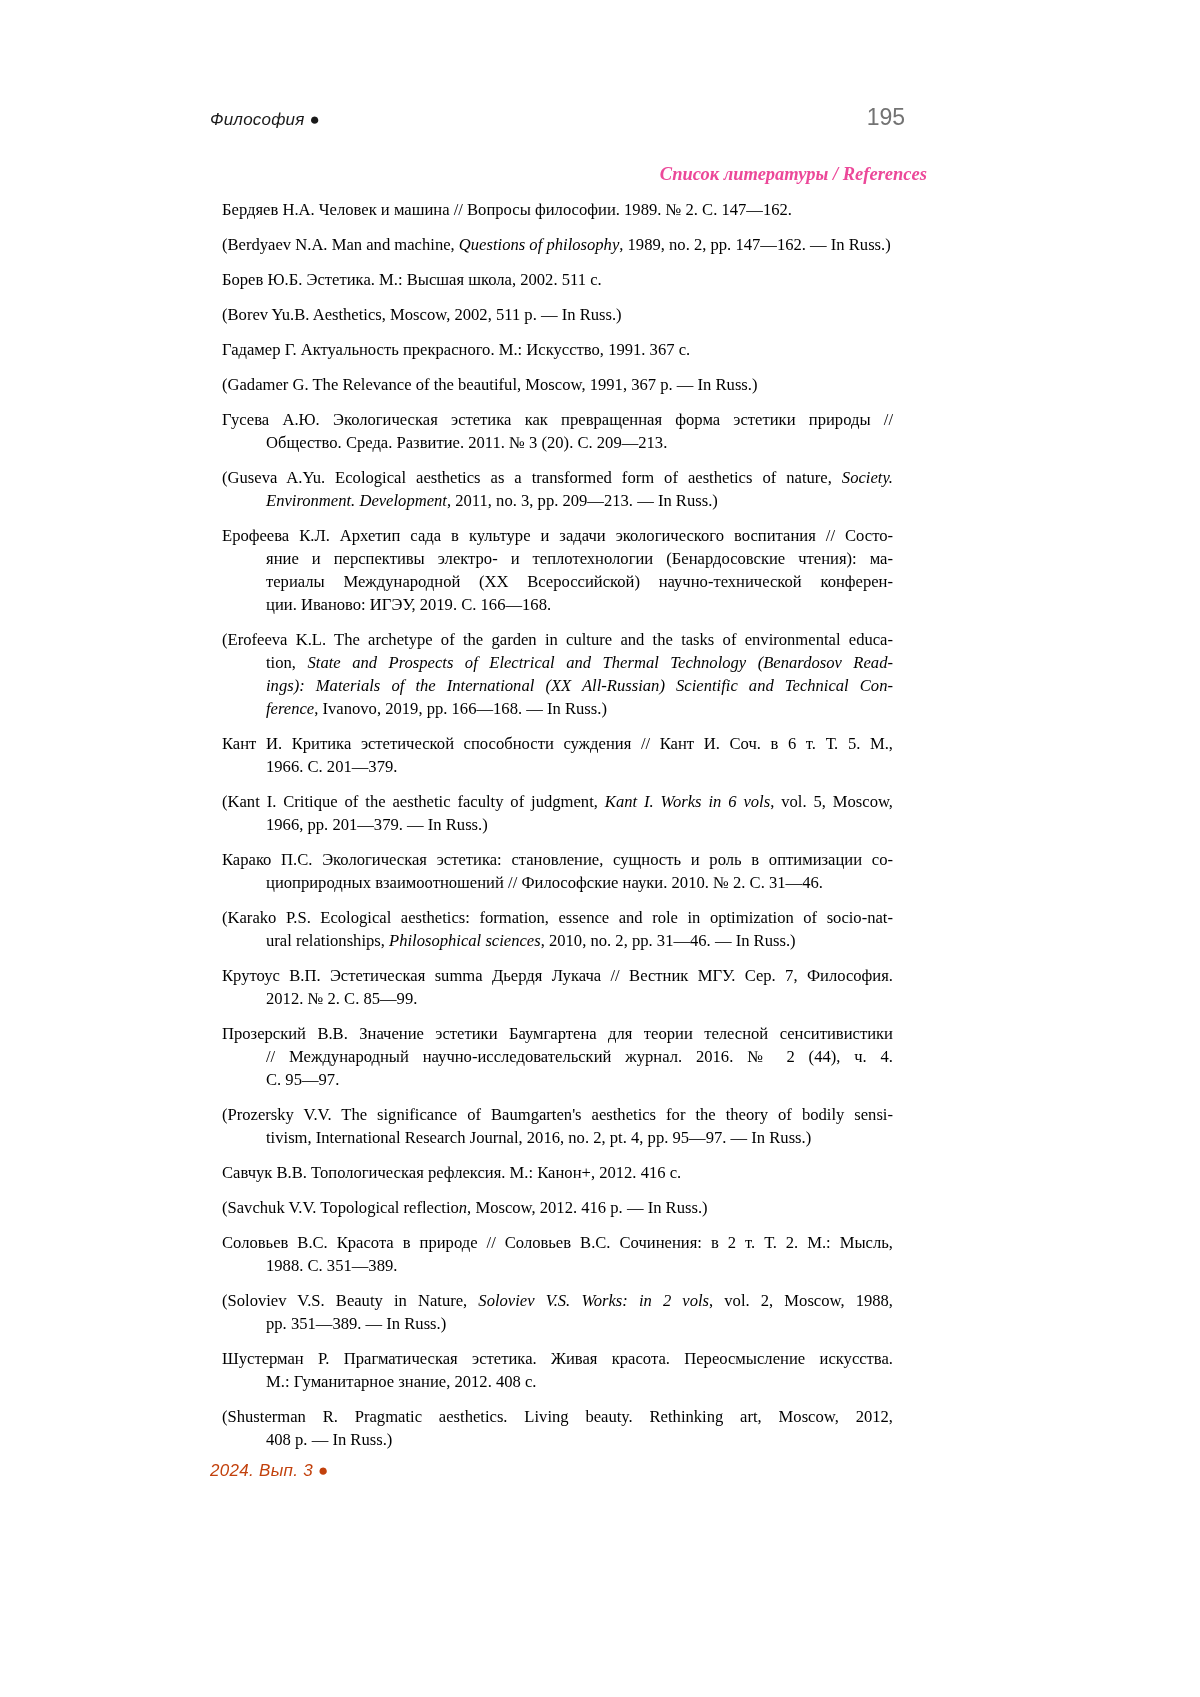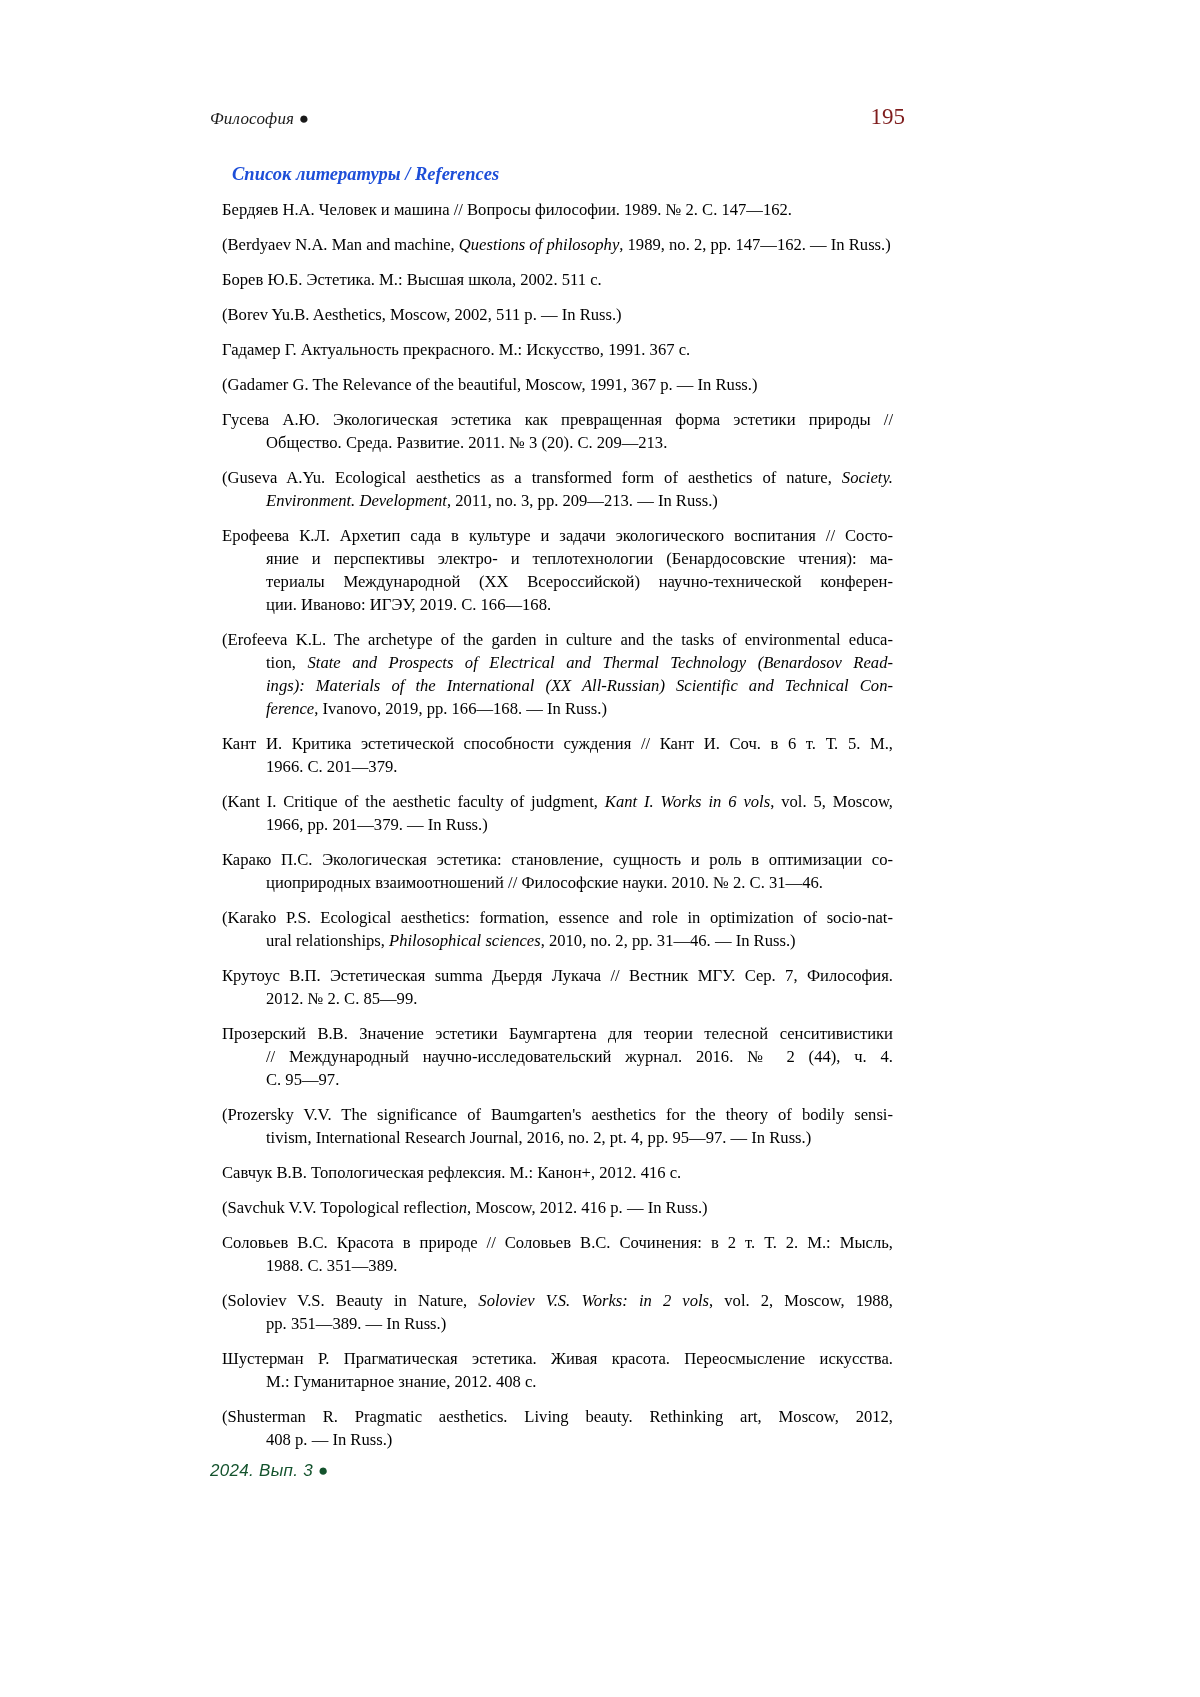--- a/index.html
+++ b/index.html
@@ -8,56 +8,56 @@
     width:1200px;height:1697px;
     background:#ffffff;
     box-sizing:border-box;
     padding:104px 295px 0 210px;
     color:#111;
     overflow:hidden;
   }
   
   .running-head{
     display:flex;justify-content:space-between;align-items:baseline;
-    font-family:Liberation Serif, serif;
+    font-family:Liberation Sans, sans-serif;
     height:26px;
   }
   .running-head .section{
     font-style:italic;font-size:17px;letter-spacing:.2px;color:#1a1a1a;
   }
   .running-head .pagenum{
-    font-size:23px;color:#7f1d1d;margin-left:14px;
+    font-size:23px;color:#737373;margin-left:14px;
   }
   
   .refs-title{
     font-family:"Liberation Serif",serif;
     font-weight:bold;font-style:italic;
     font-size:18.5px;line-height:24px;
-    text-align:left;
+    text-align:right;
     position:relative;left:22px;
     margin:32px 0 9px 0;
-    color:#1d4ed8;
+    color:#ec4899;
   }
   
   .refs{
     font-family:"Liberation Serif",serif;
     font-size:16.6px;line-height:23px;
     color:#000;
   }
   .ref-entry{margin:0 0 10px 0;}
   .ref-par{margin:12px;}
   .line{text-align:justify;}
   .line.fill{text-align-last:justify;}
   .line.cont{padding-left:44px;font-family:Liberation Serif, serif;}
   .line i{font-style:italic;}
   
   .page-footer{
     position:absolute;left:210px;top:1461px;
     font-family:"Liberation Sans",sans-serif;
-    font-style:italic;font-size:17px;letter-spacing:.3px;color:#14532d;
+    font-style:italic;font-size:17px;letter-spacing:.3px;color:#c2410c;
   }
 </style>
 </head>
 <body>
 
 <div class="page">
 
   <header class="running-head">
     <span class="section">Философия ●</span>
     <span class="pagenum">195</span>

